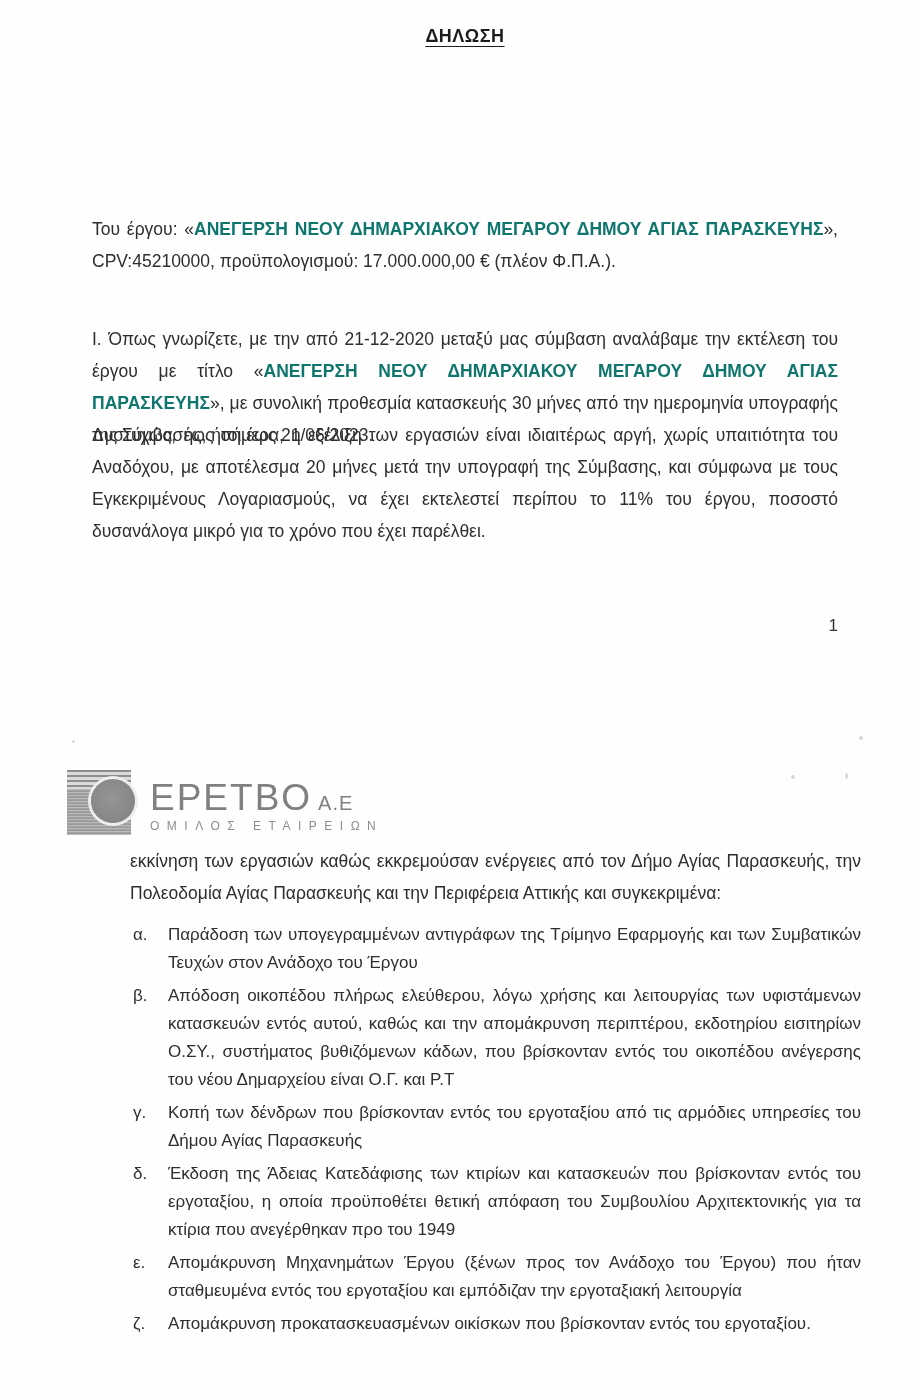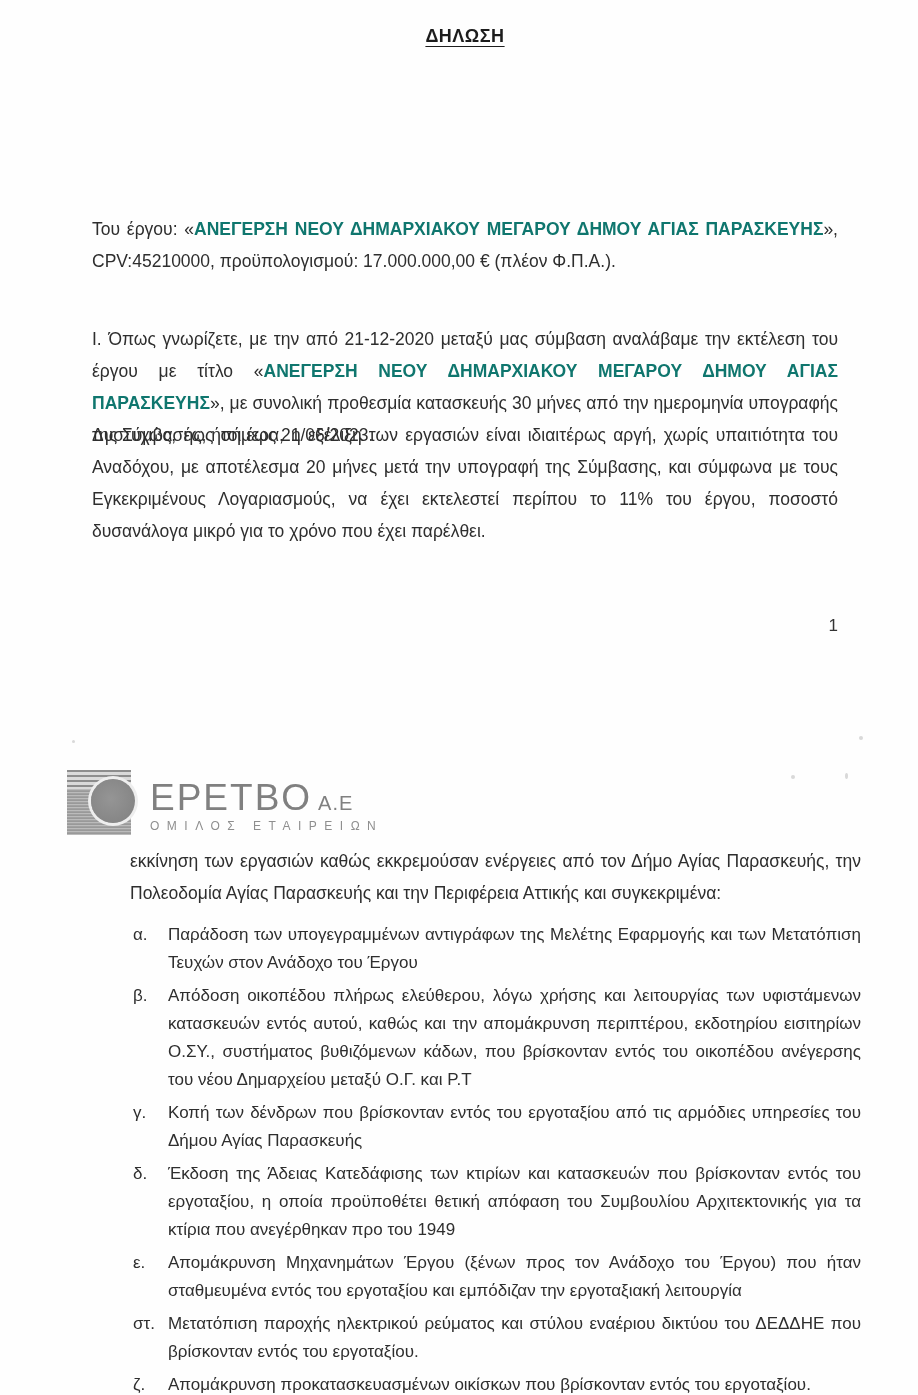--- a/index.html
+++ b/index.html
@@ -124,41 +124,37 @@
       <span class="logo-name">ΕΡΕΤΒΟ</span><span class="logo-suffix">Α.Ε</span>
     </div>
     <div class="logo-tagline">ΟΜΙΛΟΣ ΕΤΑΙΡΕΙΩΝ</div>
   </div>
 
   <div class="abs col2 para2" style="top:845px;">εκκίνηση των εργασιών καθώς εκκρεμούσαν ενέργειες από τον Δήμο Αγίας Παρασκευής, την Πολεοδομία Αγίας Παρασκευής και την Περιφέρεια Αττικής και συγκεκριμένα:</div>
 
   <div class="abs pending-list" style="top:921px;">
     <div class="li">
       <span class="marker">α.</span>
-      <span class="li-text">Παράδοση των υπογεγραμμένων αντιγράφων της Μελέτης Εφαρμογής και των Μετατόπιση Τευχών στον Ανάδοχο του Έργου</span>
+      <span class="li-text">Παράδοση των υπογεγραμμένων αντιγράφων της Τρίμηνο Εφαρμογής και των Συμβατικών Τευχών στον Ανάδοχο του Έργου</span>
     </div>
     <div class="li">
       <span class="marker">β.</span>
-      <span class="li-text">Απόδοση οικοπέδου πλήρως ελεύθερου, λόγω χρήσης και λειτουργίας των υφιστάμενων κατασκευών εντός αυτού, καθώς και την απομάκρυνση περιπτέρου, εκδοτηρίου εισιτηρίων Ο.ΣΥ., συστήματος βυθιζόμενων κάδων, που βρίσκονταν εντός του οικοπέδου ανέγερσης του νέου Δημαρχείου μεταξύ Ο.Γ. και Ρ.Τ</span>
+      <span class="li-text">Απόδοση οικοπέδου πλήρως ελεύθερου, λόγω χρήσης και λειτουργίας των υφιστάμενων κατασκευών εντός αυτού, καθώς και την απομάκρυνση περιπτέρου, εκδοτηρίου εισιτηρίων Ο.ΣΥ., συστήματος βυθιζόμενων κάδων, που βρίσκονταν εντός του οικοπέδου ανέγερσης του νέου Δημαρχείου είναι Ο.Γ. και Ρ.Τ</span>
     </div>
     <div class="li">
       <span class="marker">γ.</span>
       <span class="li-text">Κοπή των δένδρων που βρίσκονταν εντός του εργοταξίου από τις αρμόδιες υπηρεσίες του Δήμου Αγίας Παρασκευής</span>
     </div>
     <div class="li">
       <span class="marker">δ.</span>
       <span class="li-text">Έκδοση της Άδειας Κατεδάφισης των κτιρίων και κατασκευών που βρίσκονταν εντός του εργοταξίου, η οποία προϋποθέτει θετική απόφαση του Συμβουλίου Αρχιτεκτονικής για τα κτίρια που ανεγέρθηκαν προ του 1949</span>
     </div>
     <div class="li">
       <span class="marker">ε.</span>
       <span class="li-text">Απομάκρυνση Μηχανημάτων Έργου (ξένων προς τον Ανάδοχο του Έργου) που ήταν σταθμευμένα εντός του εργοταξίου και εμπόδιζαν την εργοταξιακή λειτουργία</span>
     </div>
     <div class="li">
-      <span class="marker">στ.</span>
-      <span class="li-text">Μετατόπιση παροχής ηλεκτρικού ρεύματος και στύλου εναέριου δικτύου του ΔΕΔΔΗΕ που βρίσκονταν εντός του εργοταξίου.</span>
-    </div>
-    <div class="li">
       <span class="marker">ζ.</span>
       <span class="li-text">Απομάκρυνση προκατασκευασμένων οικίσκων που βρίσκονταν εντός του εργοταξίου.</span>
     </div>
   </div>
 
 </div>
 
 </body></html>

